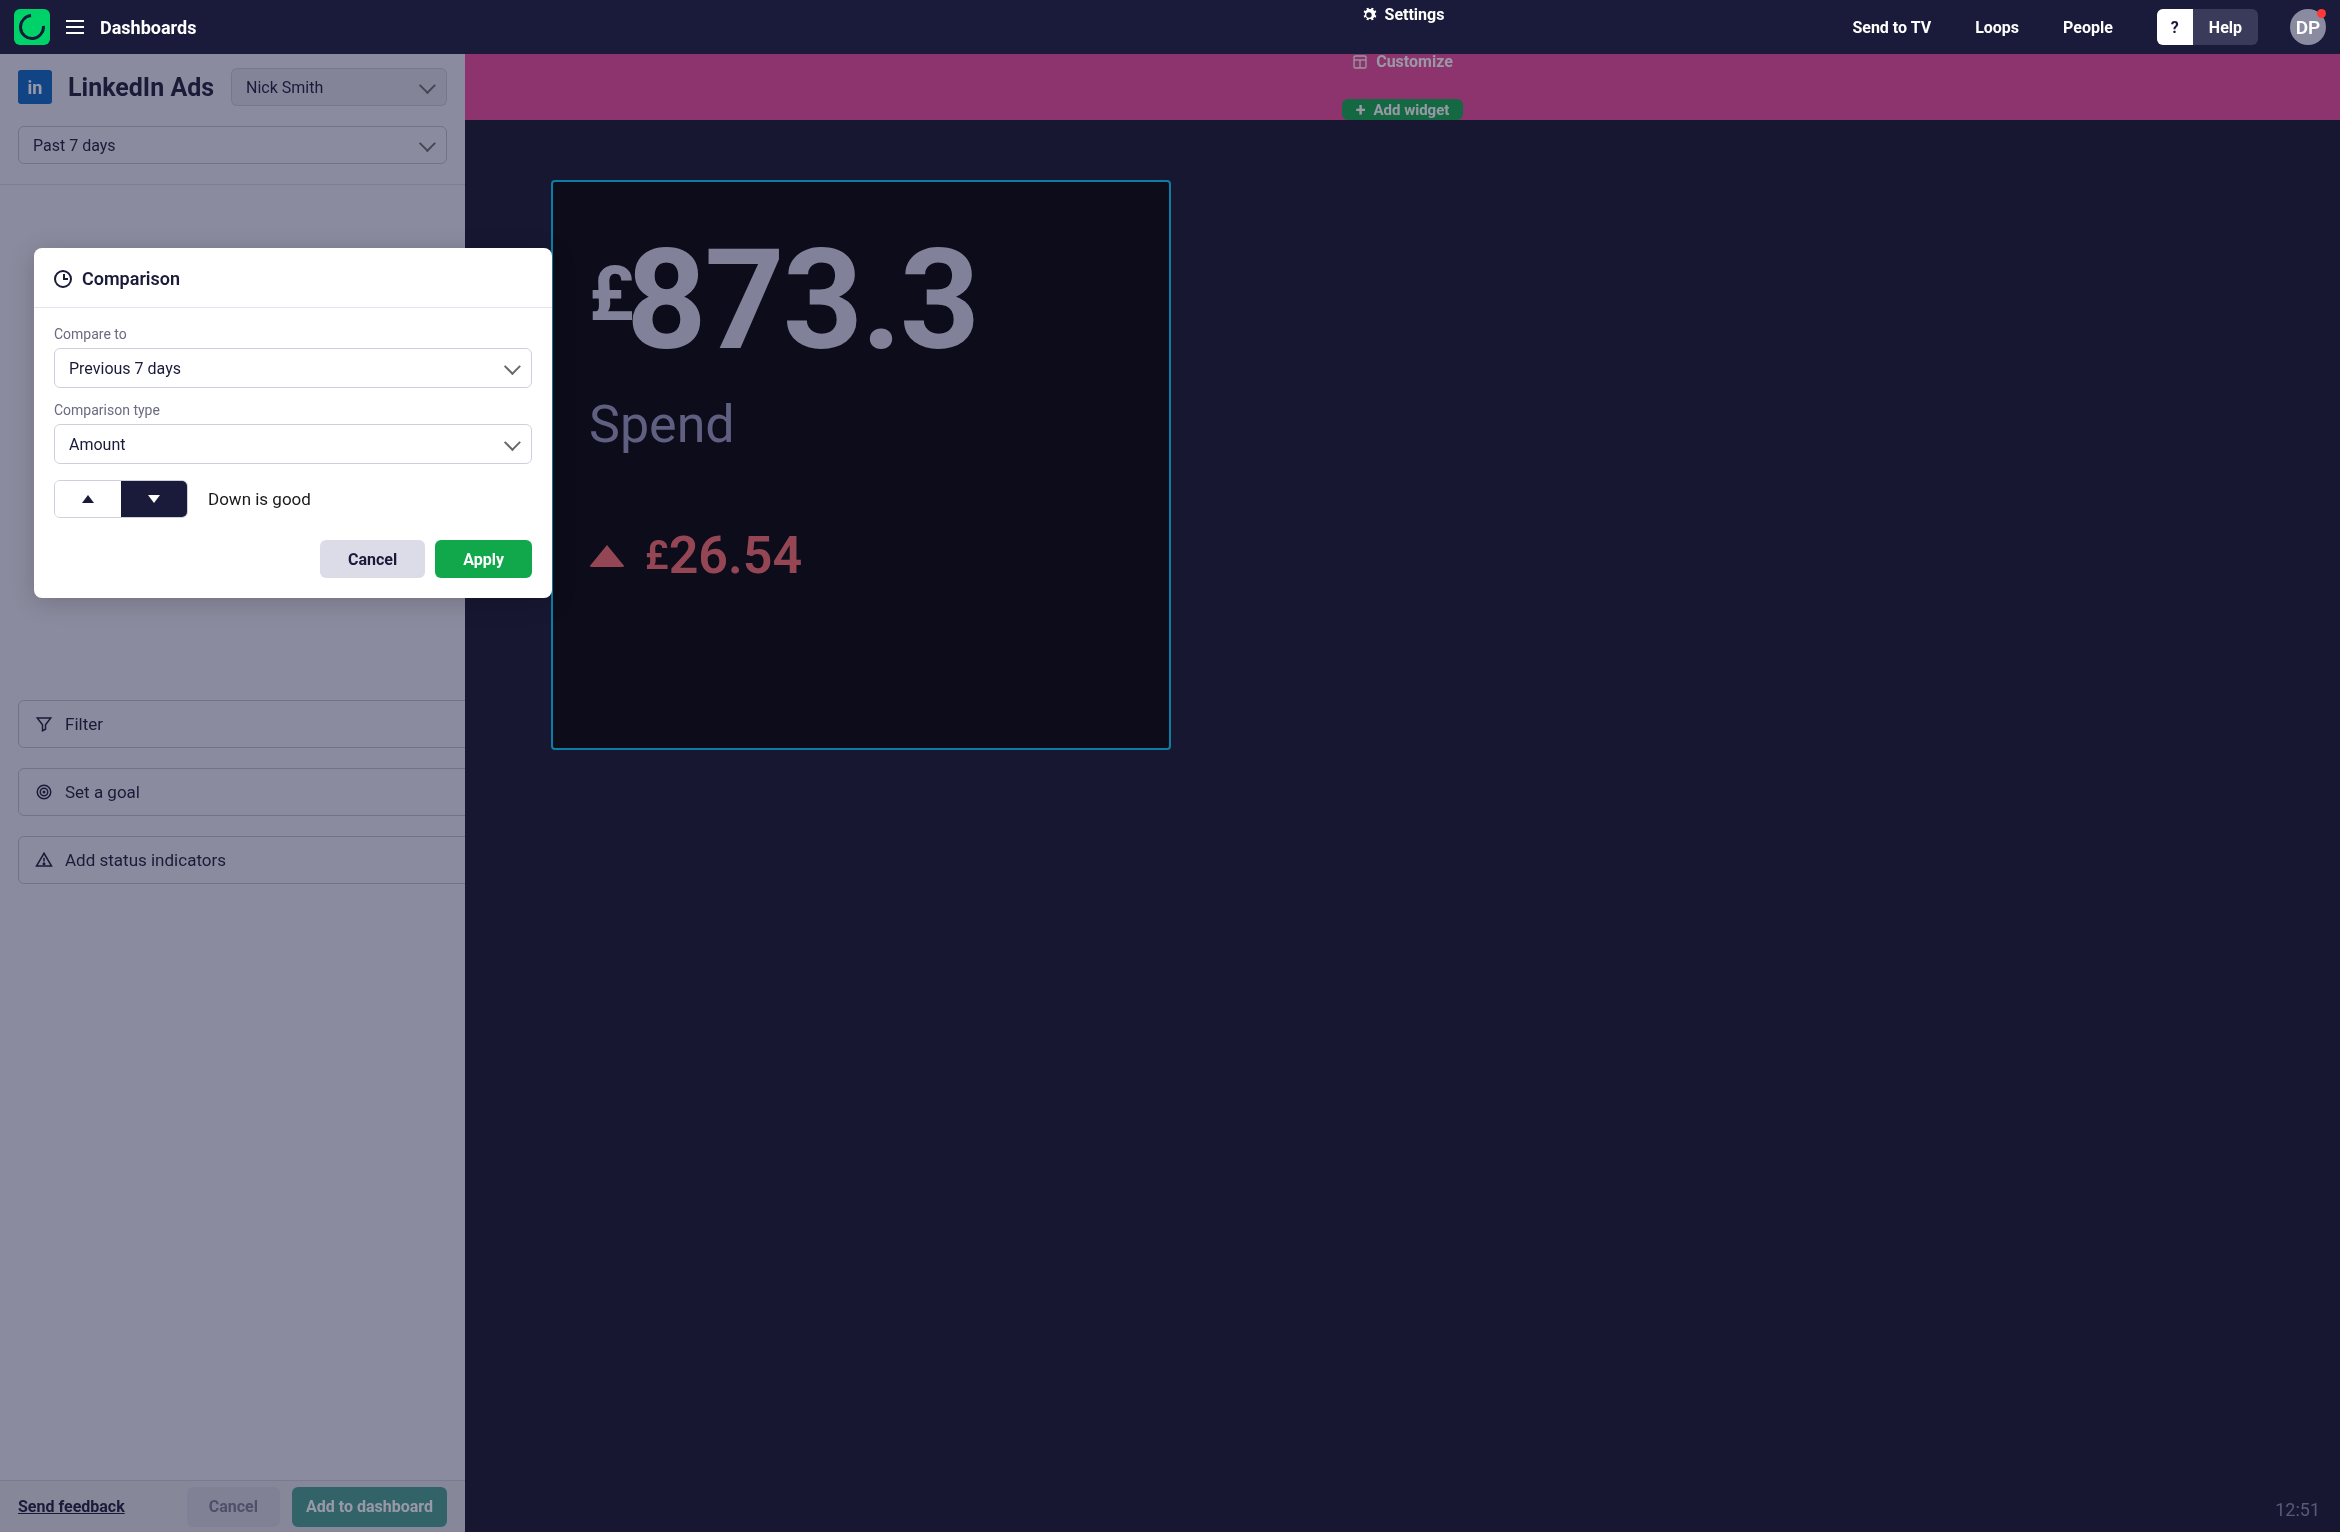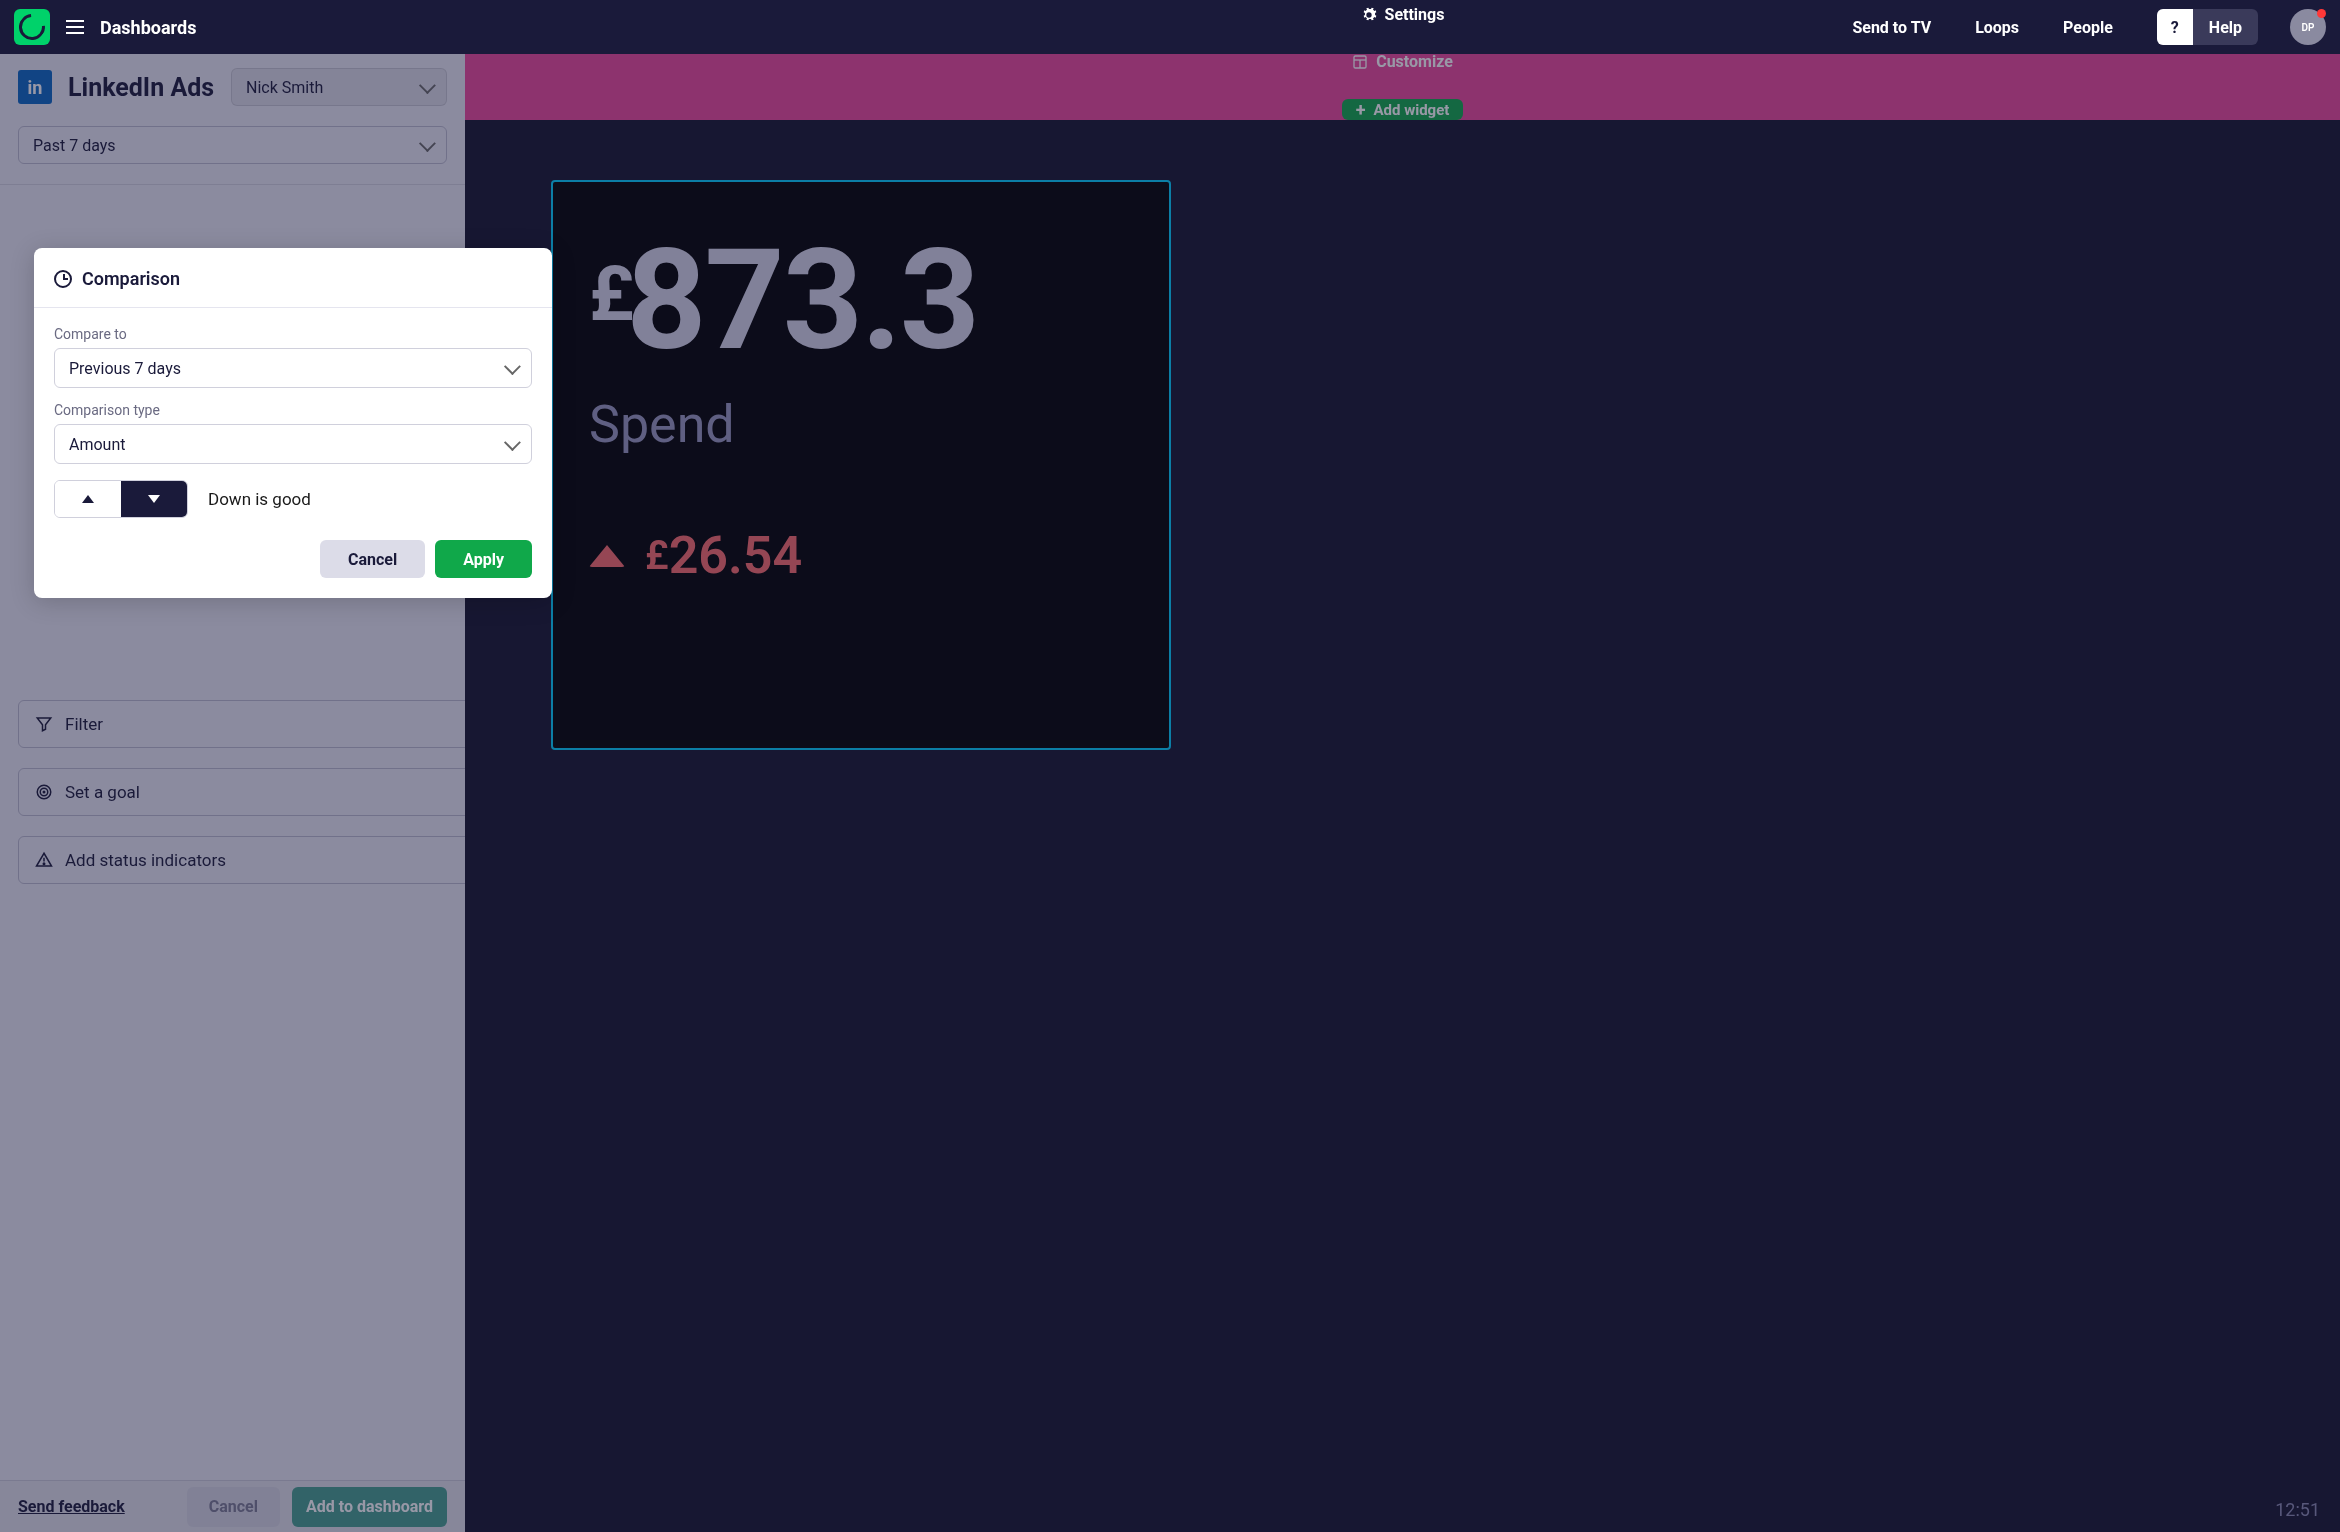--- a/index.html
+++ b/index.html
@@ -51,21 +51,21 @@
     width: 36px; height: 36px; display: flex; align-items: center; justify-content: center;
   }
   .help-btn {
     color: #fff; font-weight: 700; padding: 0 16px;
     display: flex; align-items: center; height: 36px;
   }
   .avatar {
     width: 36px; height: 36px; border-radius: 50%;
     background: #8a8aa0; color: #fff;
     display: flex; align-items: center; justify-content: center;
-    font-weight: 600; font-size: 10px;
+    font-weight: 600; font-size: 19px;
     margin-left: 16px; position: relative;
   }
   .avatar-dot {
     position: absolute; top: 0; right: 0;
     width: 9px; height: 9px; background: #ff3838; border-radius: 50%;
   }
 
   .main { display: flex; height: calc(100% - 54px); position: relative; }
 
   

